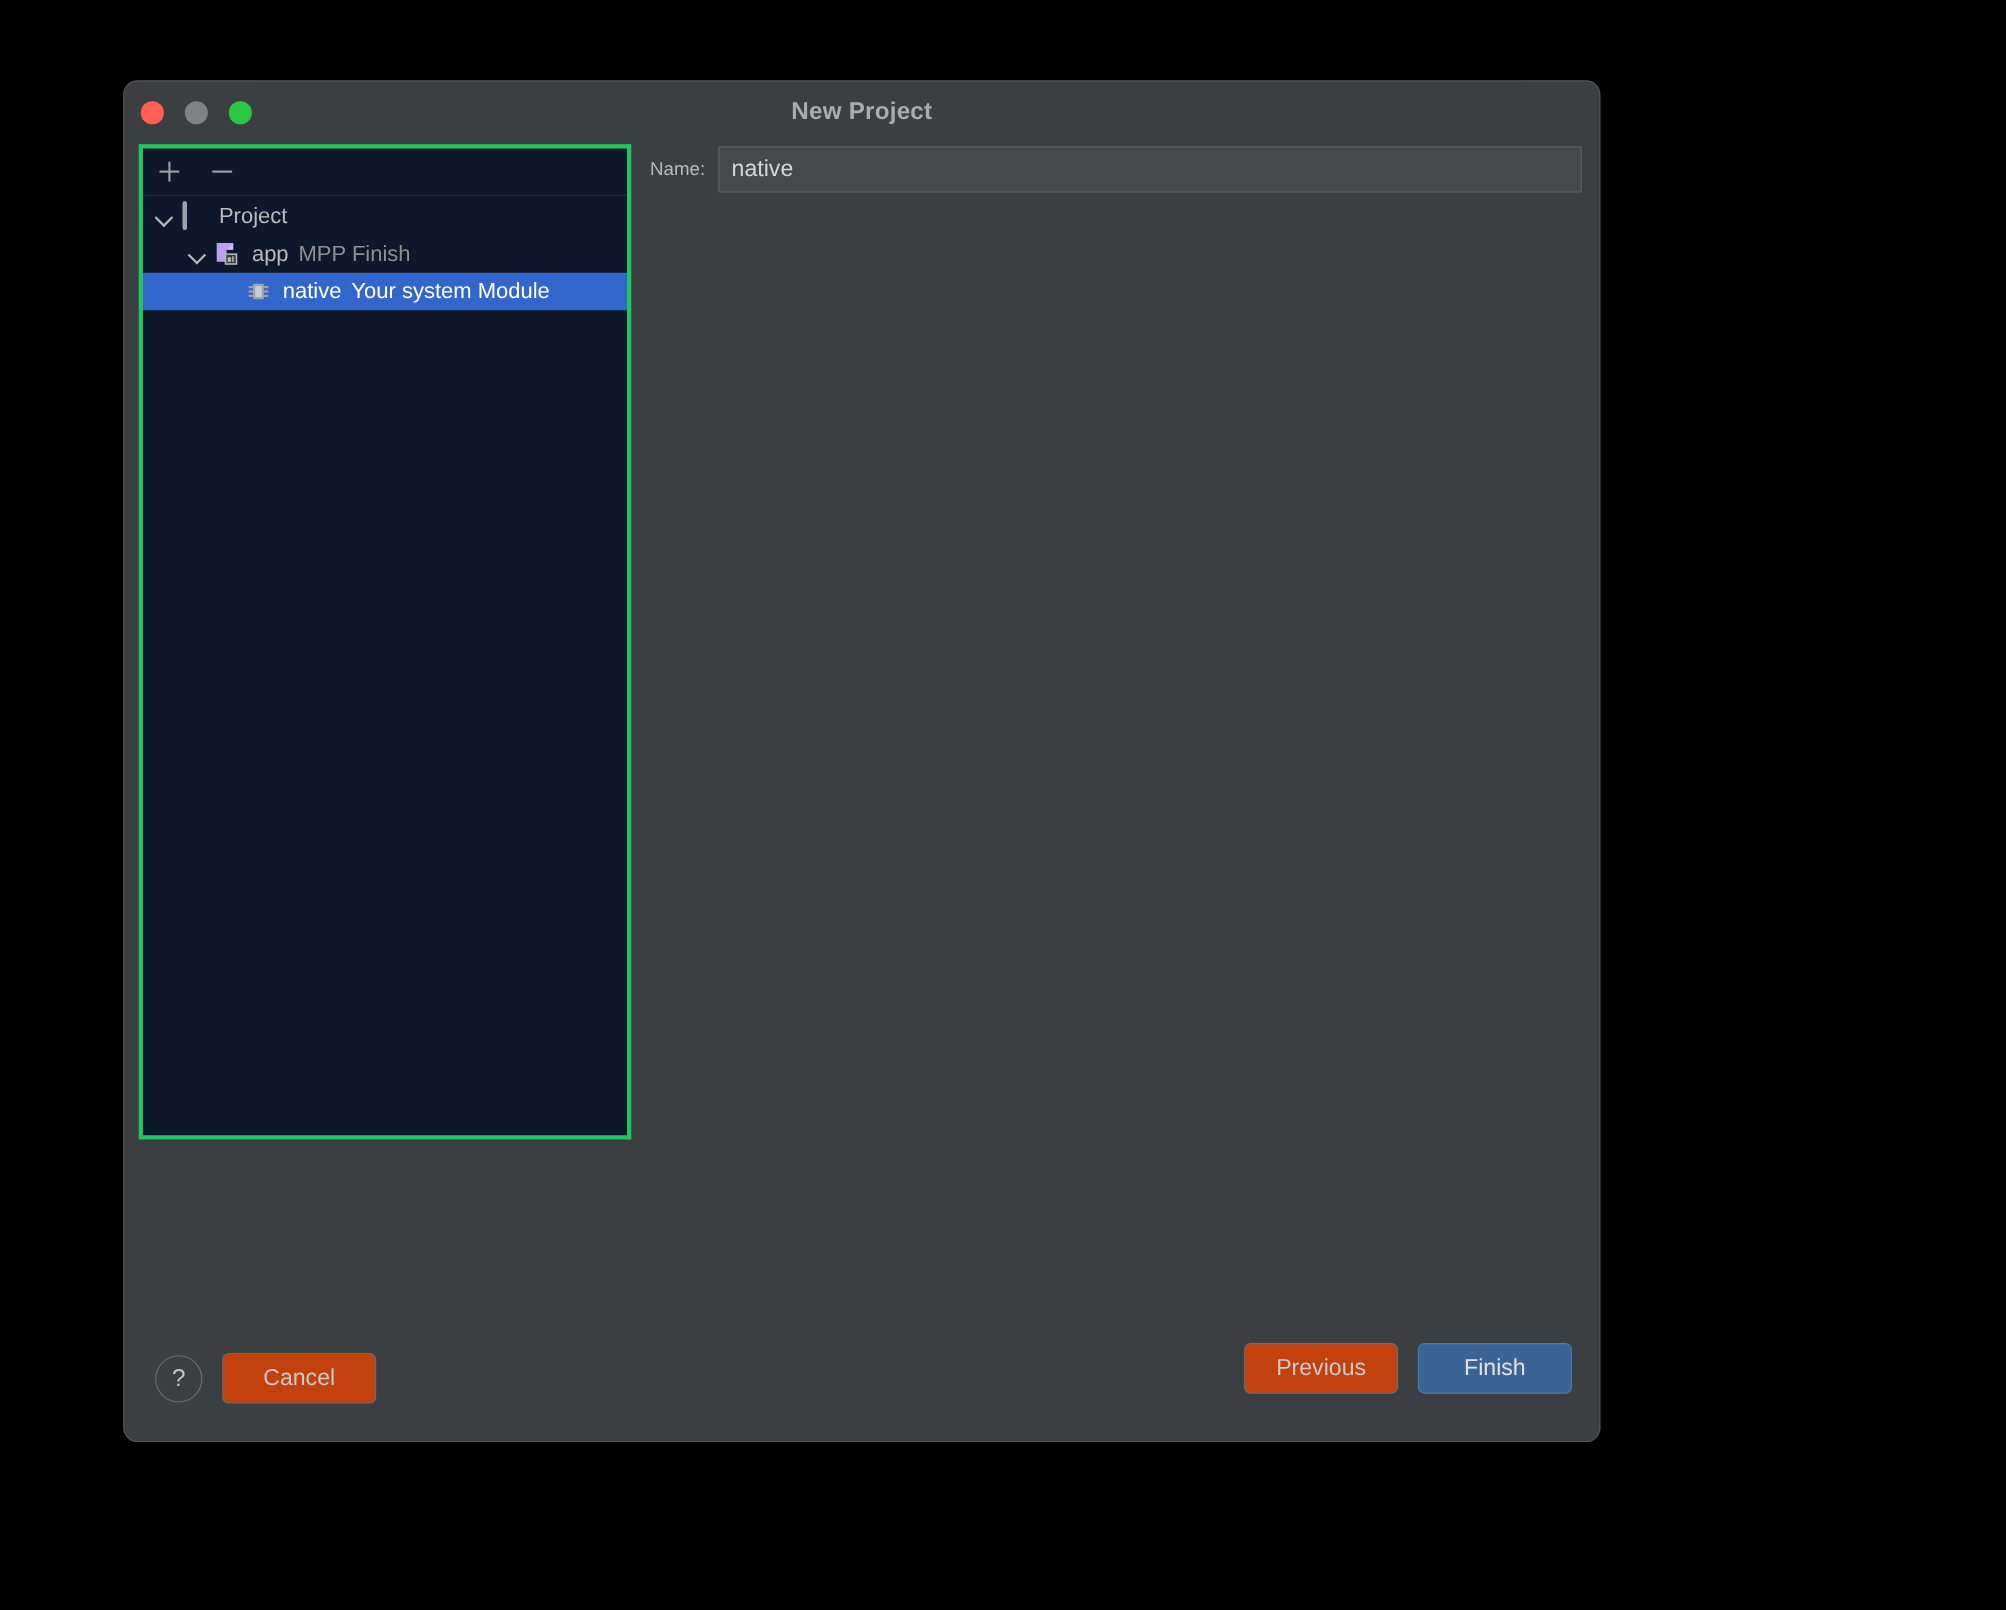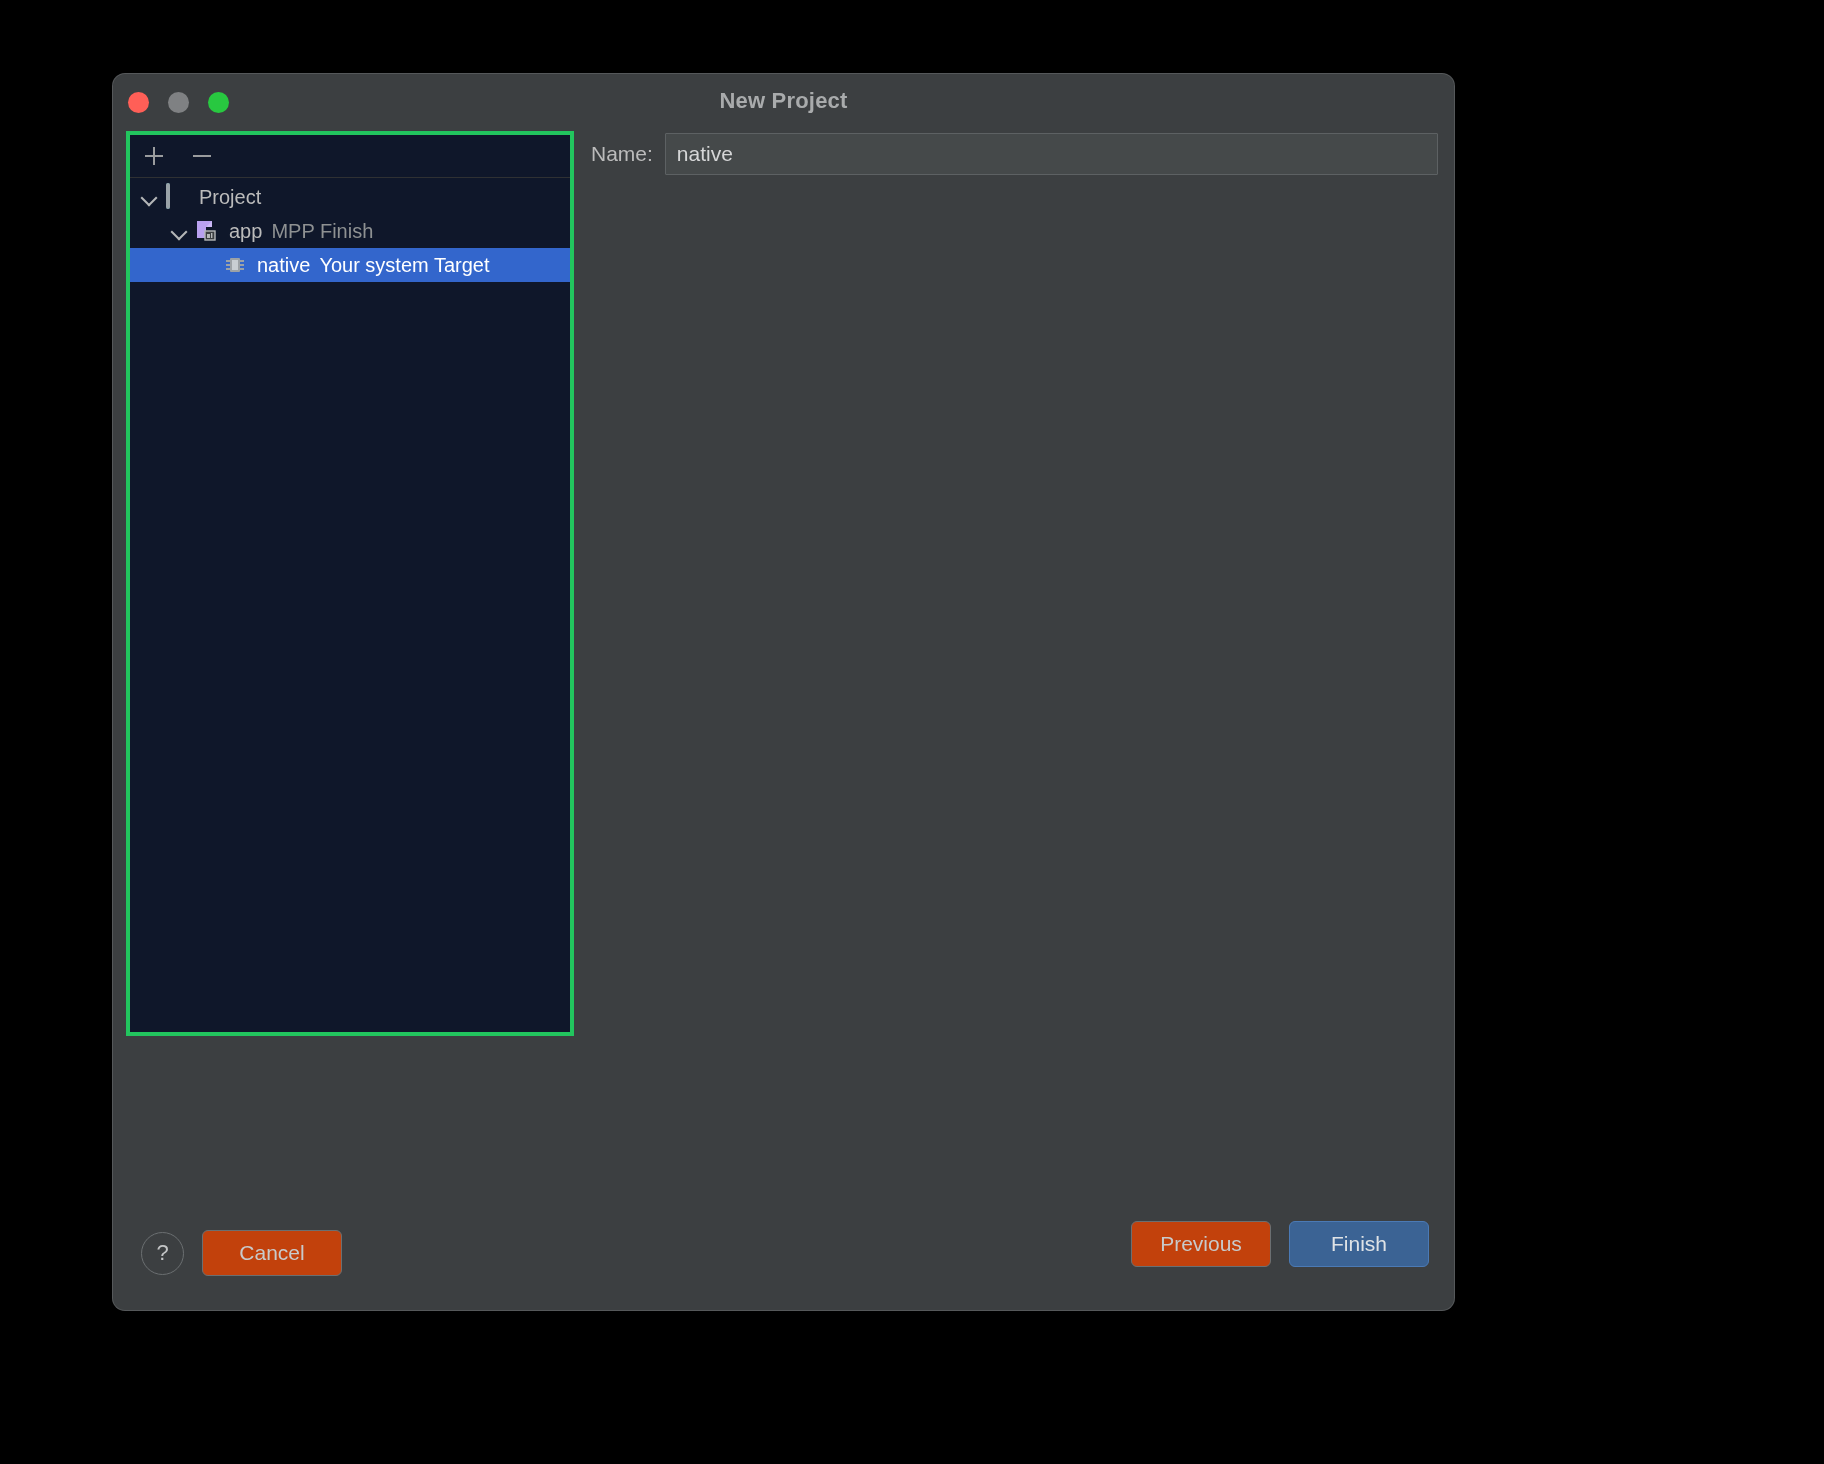--- a/index.html
+++ b/index.html
@@ -189,21 +189,21 @@
     top: 57px;
     right: 16px;
     top: 57px;
   }
   .field-row {
     display: flex;
     align-items: center;
     height: 46px;
   }
   .field-label {
-    font-size: 21px;
+    font-size: 17px;
     color: #bbbbbb;
     margin-right: 12px;
     white-space: nowrap;
   }
   .text-input {
     flex: 1 1 auto;
     height: 42px;
     background: #45494a;
     border: 1px solid #5d6163;
     box-sizing: border-box;
@@ -331,21 +331,21 @@
               <rect x="8" y="6" width="6" height="10" fill="#c9ced2"></rect>
               <rect x="2" y="6" width="4" height="2" fill="#9da2a6"></rect>
               <rect x="2" y="10" width="4" height="2" fill="#9da2a6"></rect>
               <rect x="2" y="14" width="4" height="2" fill="#9da2a6"></rect>
               <rect x="16" y="6" width="4" height="2" fill="#9da2a6"></rect>
               <rect x="16" y="10" width="4" height="2" fill="#9da2a6"></rect>
               <rect x="16" y="14" width="4" height="2" fill="#9da2a6"></rect>
             </svg>
           </span>
           <span class="node-label">native</span>
-          <span class="node-sublabel">Your system Target</span>
+          <span class="node-sublabel">Your system Module</span>
         </div>
 
       </div>
     </div>
 
     <div class="right-pane">
       <div class="field-row">
         <span class="field-label">Name:</span>
         <input class="text-input" type="text" value="native" style="">
       </div>

